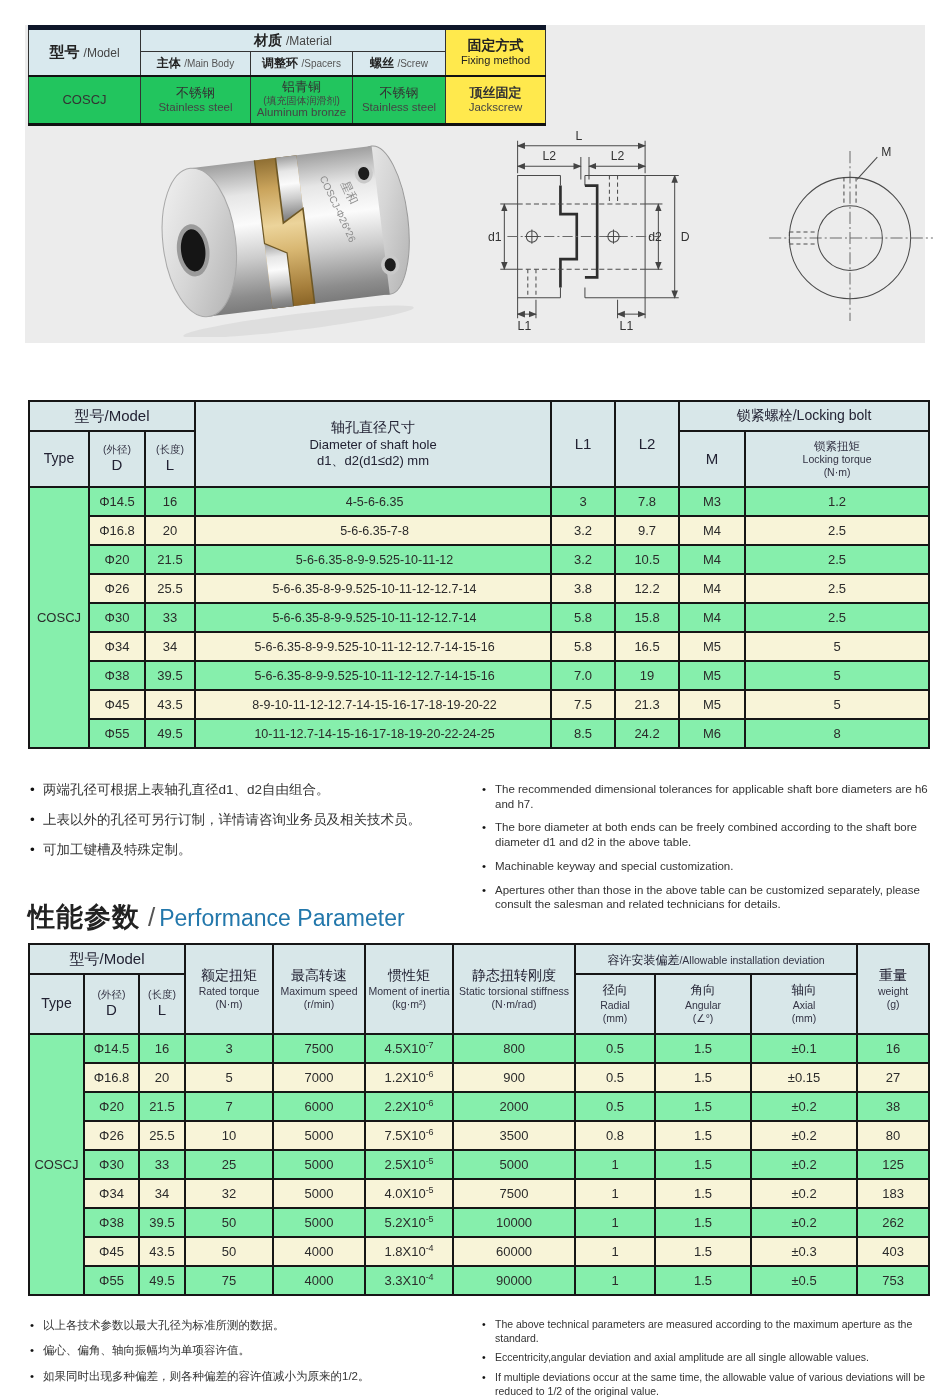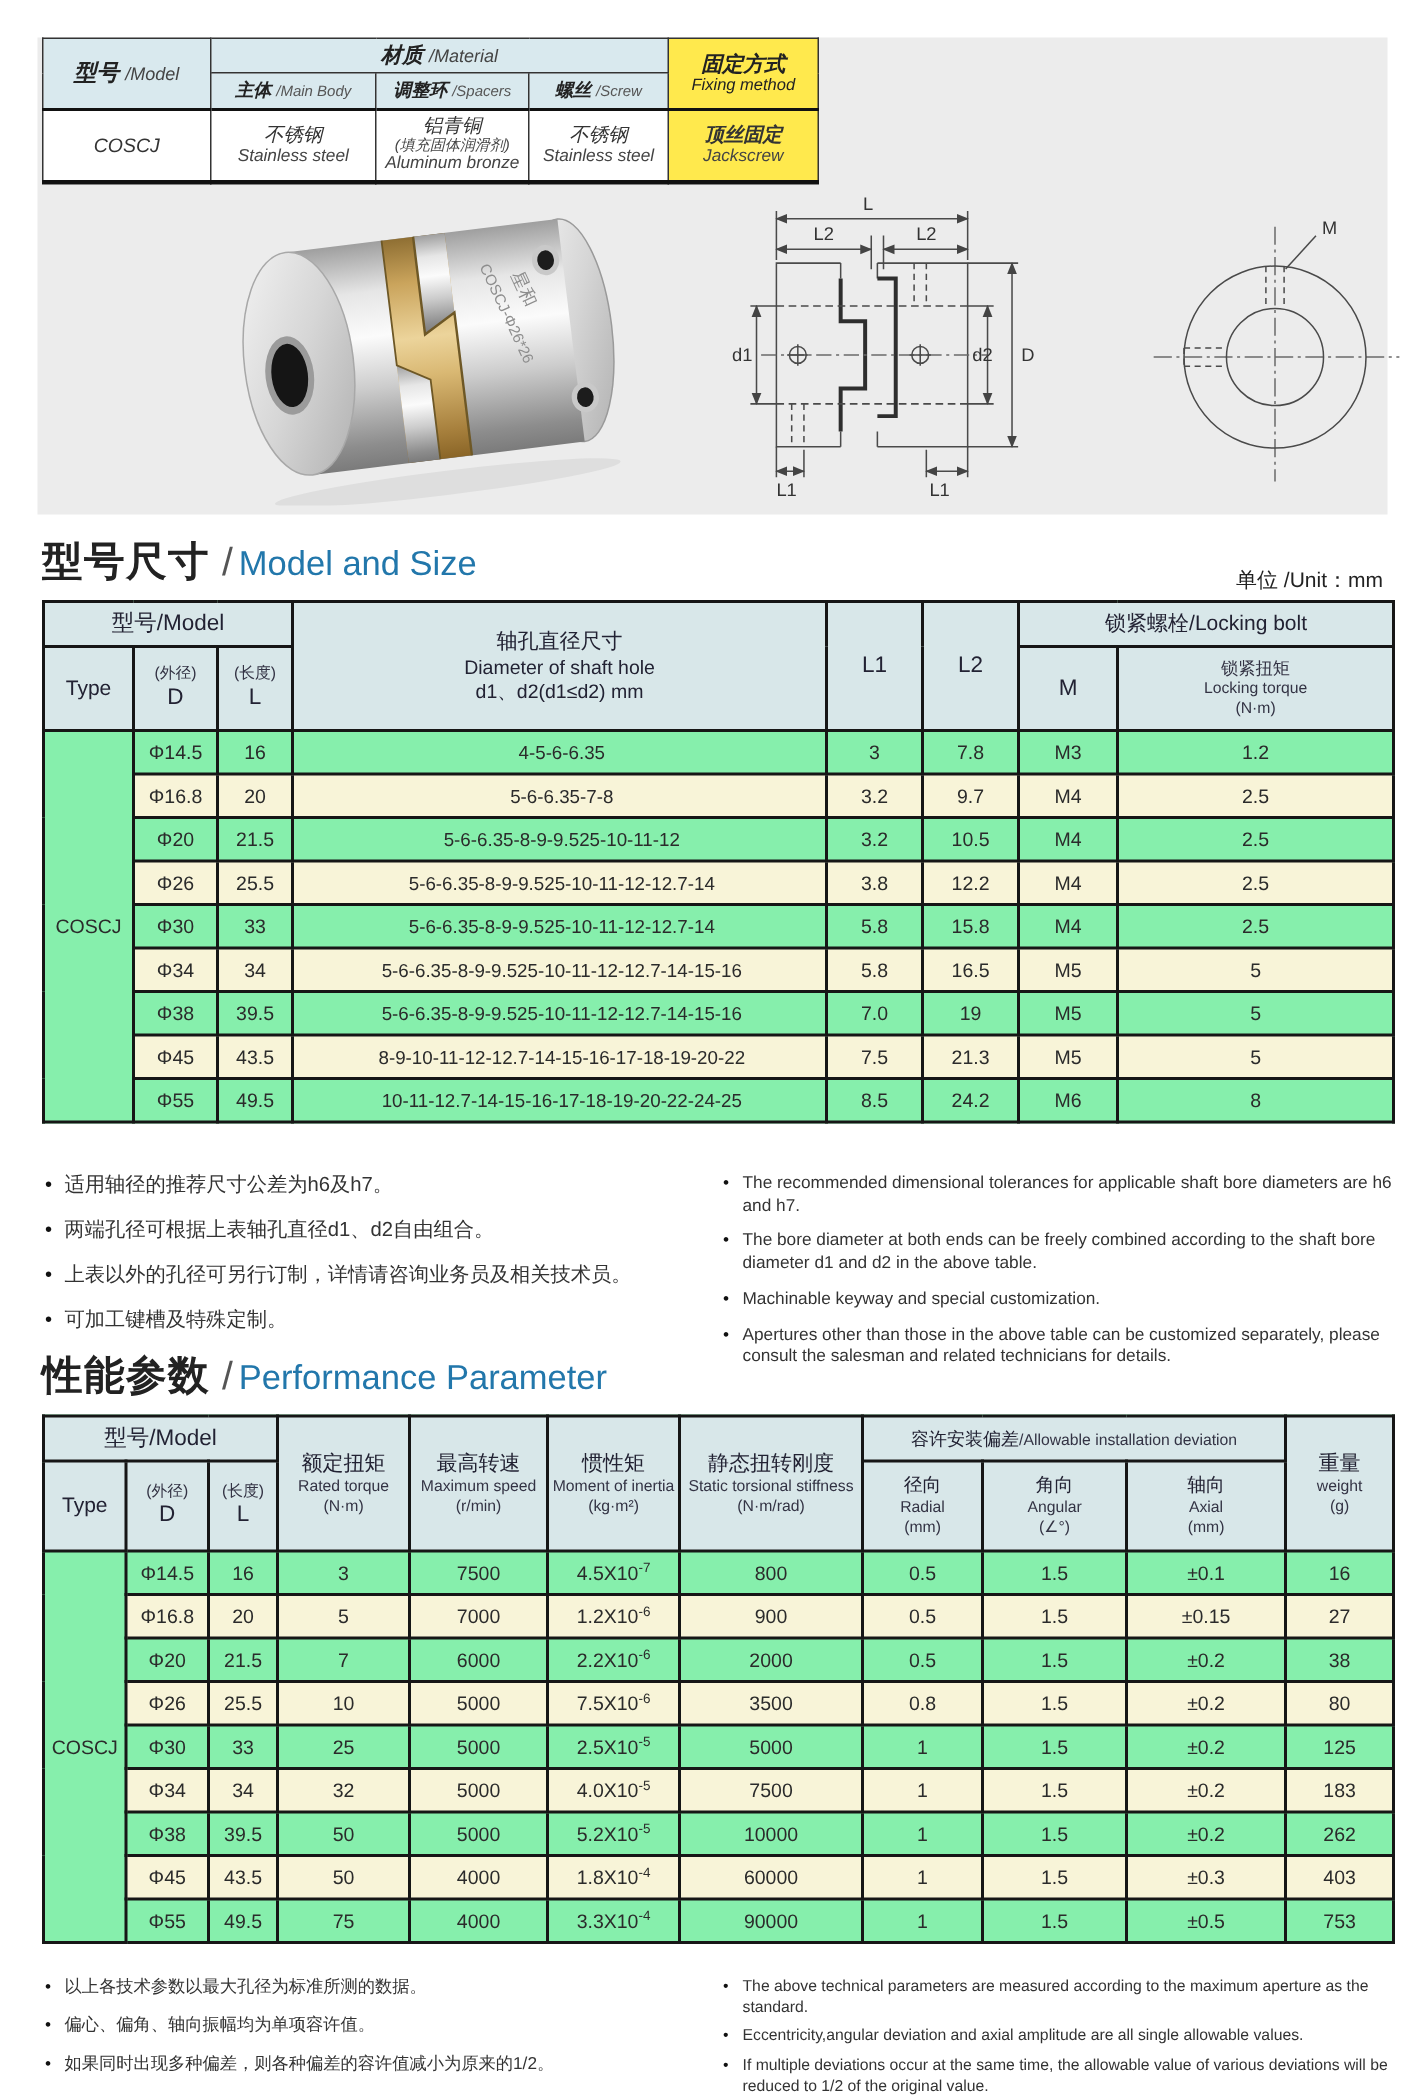--- a/index.html
+++ b/index.html
@@ -5,21 +5,21 @@
   * { margin:0; padding:0; box-sizing:border-box; }
   html,body { background:#fff; }
   body { font-family:"Liberation Sans","DejaVu Sans",sans-serif; color:#222; }
   .page { position:relative; width:950px; height:1398px; background:#fff; overflow:hidden; }
 
   
   .top-panel { position:absolute; left:25px; top:25px; width:900px; height:318px; background:#ececec; }
 
   
   .mat-table { position:absolute; left:3px; top:0; width:517px; border-collapse:collapse; table-layout:fixed;
-               border-top:1px solid #0f172a; border-bottom:3px solid #111; background:#ffffff;font-style:italic; }
+               border-top:5px solid #0f172a; border-bottom:3px solid #111; background:#22c55e; }
   .mat-table td { border:1px solid #333; text-align:center; vertical-align:middle; padding:1px 2px; }
   .mat-table tr.mat-body td { border-top:2.5px solid #111; height:49px; }
   .mat-h-bg { background:#d9e9ee; }
   .yellow { background:#ffe94d; }
   .mt-big { font-size:15px; font-weight:bold; color:#222; }
   .mt-big .en { font-size:12px; font-weight:normal; color:#444; }
   .mt-sub { font-size:12px; font-weight:bold; }
   .mt-sub .en { font-size:10px; font-weight:normal; color:#555; }
   .mt-cell-cn { display:block; font-size:13px; color:#333; line-height:1.15; }
   .mt-cell-sm { display:block; font-size:10px; color:#444; line-height:1.1; }
@@ -237,24 +237,20 @@
         <circle cx="90" cy="94" r="32"></circle>
         <path d="M84,34 V61 M96,34 V61" stroke-dasharray="4 3"></path>
         <path d="M30,88 H58 M30,100 H58" stroke-dasharray="4 3"></path>
         <path d="M30,88 V100" stroke-dasharray="4 3"></path>
         <line x1="97" y1="36" x2="117" y2="14"></line>
       </g>
       <text class="dtxt" x="121" y="13" font-size="13">M</text>
     </svg>
   </div>
 
-  <div class="section-head sh1">
-    <span class="t-cn">型号尺寸</span><span class="t-sep">/</span><span class="t-en">Model and Size</span>
-    <span class="unit">单位 /Unit：mm</span>
-  </div>
 
   <table class="big t1">
     <colgroup>
         <col style="width:60px">
         <col style="width:56px">
         <col style="width:50px">
         <col style="width:356px">
         <col style="width:64px">
         <col style="width:64px">
         <col style="width:66px">
@@ -383,21 +379,20 @@
           <td>8.5</td>
           <td>24.2</td>
           <td>M6</td>
           <td>8</td>
         </tr>
     </tbody>
   </table>
 
   <div class="notes n1">
     <ul class="col-cn">
-      <li>适用轴径的推荐尺寸公差为h6及h7。</li>
       <li>两端孔径可根据上表轴孔直径d1、d2自由组合。</li>
       <li>上表以外的孔径可另行订制，详情请咨询业务员及相关技术员。</li>
       <li>可加工键槽及特殊定制。</li>
     </ul>
     <ul class="col-en">
       <li>The recommended dimensional tolerances for applicable shaft bore diameters are h6 and h7.</li>
       <li>The bore diameter at both ends can be freely combined according to the shaft bore diameter d1 and d2 in the above table.</li>
       <li>Machinable keyway and special customization.</li>
       <li>Apertures other than those in the above table can be customized separately, please consult the salesman and related technicians for details.</li>
     </ul>

